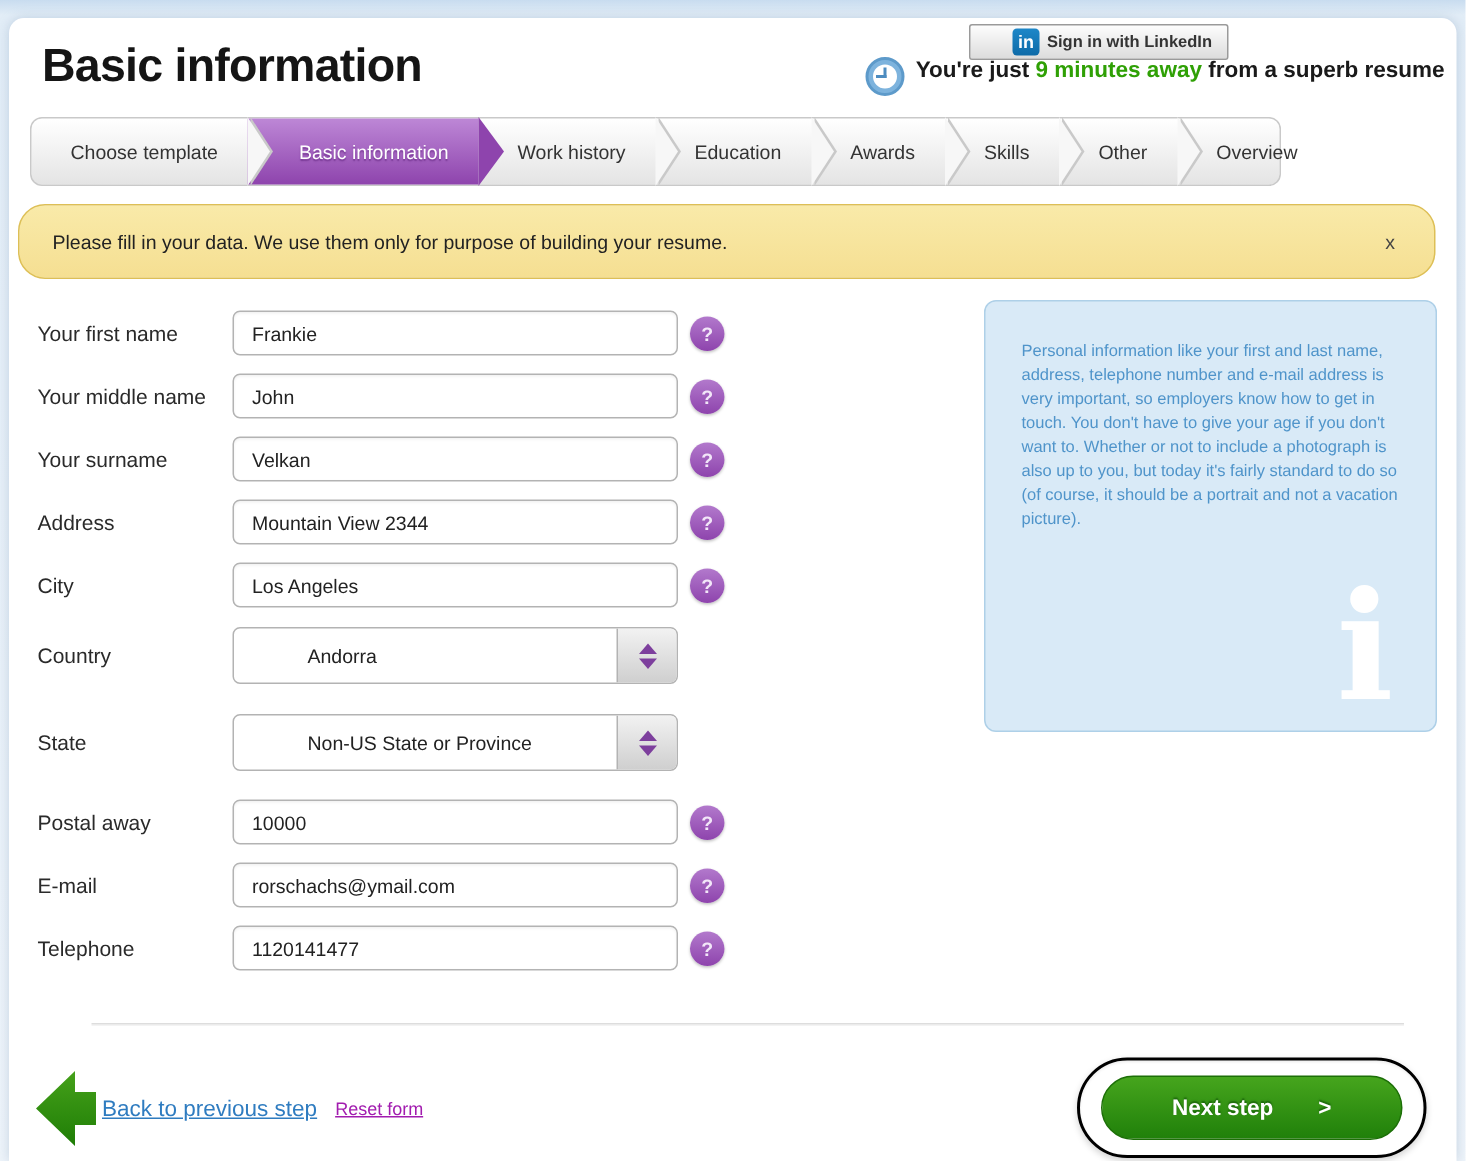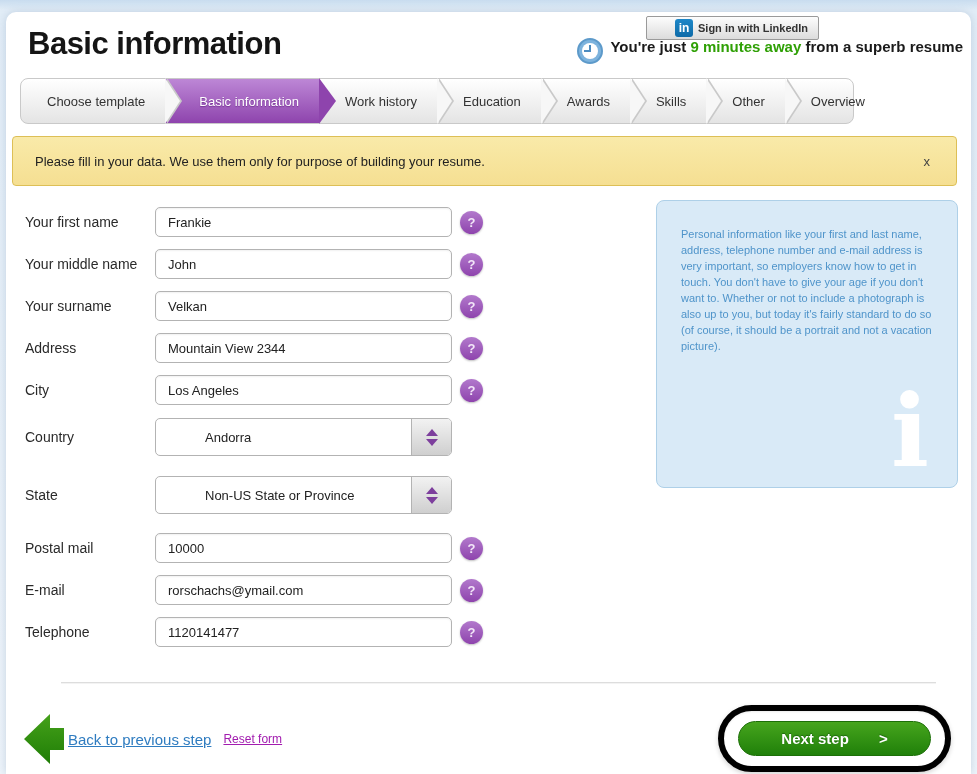--- a/index.html
+++ b/index.html
@@ -71,21 +71,21 @@
     background:linear-gradient(180deg,#bd87d6,#8e44ad);
     color:#fff; text-shadow:0 1px 1px rgba(80,20,110,.5);
     padding-left:34px;
   }
   .step--active::before { display:none; }
   .step--active::after { border-left:17px solid #8e44ad; right:-17px; }
   
   .notice {
     position:absolute; left:6px; top:124px; width:945px; height:50px;
     background:linear-gradient(180deg,#f9eaa9,#f5df92);
-    border:1px solid #ddbf56; border-radius:4px;
+    border:1px solid #ddbf56; border-radius:18px;
     display:flex; align-items:center; padding:0 22px;
   }
   .notice-text { font-size:13px; color:#222; flex:1; }
   .notice-close { font-size:13px; color:#444; cursor:pointer; padding:4px; }
   
   .form { position:absolute; left:19px; top:196px; width:480px; }
   .row { display:flex; align-items:center; margin-bottom:14px; height:28px; }
   .row--select { height:38px; margin-bottom:20px; }
   .f-label { width:130px; font-size:14px; color:#2a2a2a; }
   .f-input {
@@ -126,21 +126,21 @@
     font-size:100px; line-height:1; color:#fff;
   }
   
   .divider { position:absolute; left:55px; right:35px; top:670px; height:1px; background:#ddd; box-shadow:0 1px 0 #f3f3f3; }
   .back-wrap { position:absolute; left:18px; top:700px; display:flex; align-items:center; }
   .back-arrow { margin-right:4px; }
   .back-link { font-size:15px; color:#2f7cc0; text-decoration:underline; cursor:pointer; }
   .reset-link { font-size:12px; color:#a21caf; text-decoration:underline; cursor:pointer; margin-left:12px; }
   .next-outer {
     position:absolute; left:712px; top:693px; width:233px; height:67px;
-    background:#fff; border:6px solid #000000; border-radius:34px;
+    background:#fff; border:2px solid #000000; border-radius:34px;
     box-shadow:0 2px 5px rgba(0,0,0,.18), inset 0 1px 2px rgba(0,0,0,.08);
     cursor:pointer;
   }
   .next-inner {
     position:absolute; left:14px; right:14px; top:10px; bottom:10px;
     background:linear-gradient(180deg,#46a51d,#20800a);
     border:1px solid #1c6f07; border-radius:24px;
     display:flex; align-items:center; justify-content:center; gap:30px;
     color:#fff; font-size:15px; font-weight:bold; text-shadow:0 -1px 1px rgba(0,60,0,.5);
   }
@@ -228,21 +228,21 @@
       <div class="f-select">
         <span class="f-select-value">Non-US State or Province</span>
         <span class="spinner">
           <span class="tri-up"></span>
           <span class="tri-down"></span>
         </span>
       </div>
     </div>
 
     <div class="row">
-      <label class="f-label">Postal mail</label>
+      <label class="f-label">Postal away</label>
       <input class="f-input" type="text" value="10000" style="">
       <span class="help">?</span>
     </div>
 
     <div class="row">
       <label class="f-label">E-mail</label>
       <input class="f-input" type="text" value="rorschachs@ymail.com" style="">
       <span class="help">?</span>
     </div>
 

